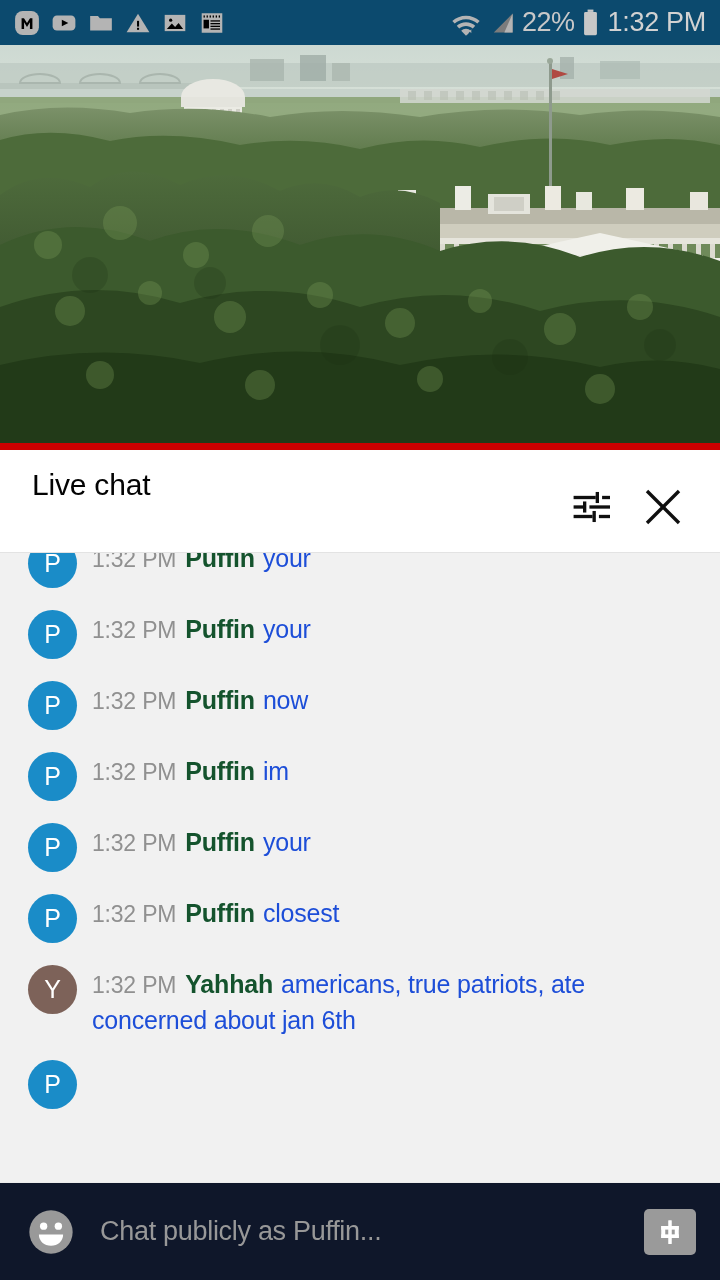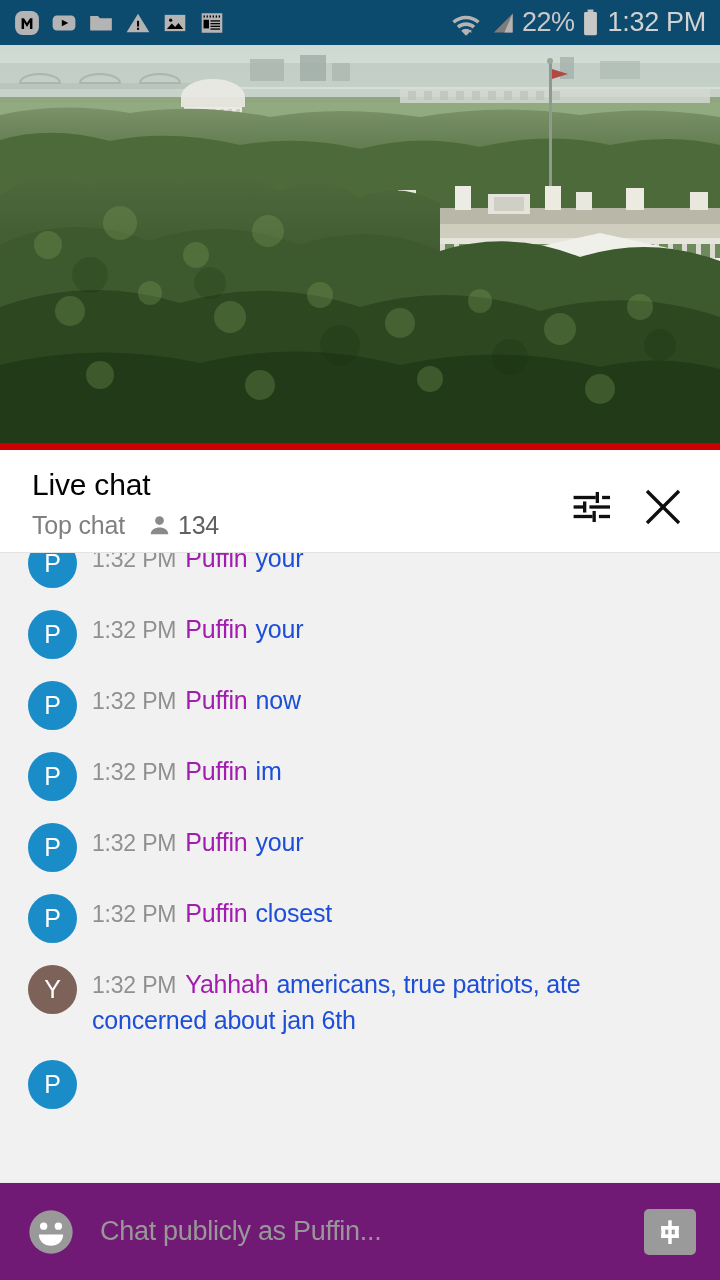--- a/index.html
+++ b/index.html
@@ -99,28 +99,28 @@
     user-select:none;
   }
   .msg-body{
     margin-left:15px;
     font-size:25px; line-height:1.42;
     color:#0f0f0f;
     letter-spacing:-0.2px;
     padding-top:4px;
   }
   .msg-time{ color:#909090; font-size:23px; margin-right:9px; }
-  .msg-author{ color:#a21caf; font-weight:normal; margin-right:8px; }
+  .msg-author{ color:#14532d; font-weight:bold; margin-right:8px; }
   .msg-text{ color:#1d4ed8; }
 
   
   .input-bar{
     position:absolute; top:1182px; left:0;
     width:720px; height:98px;
-    background:#701a75;
+    background:#0f172a;
     display:flex; align-items:center;
     padding:0 24px;
     border-top:1px solid #ececec;
   }
   .emoji-btn{
     width:54px; height:54px;
     flex:0 0 54px;
     display:flex; align-items:center; justify-content:center;
     cursor:pointer;
   }
@@ -412,30 +412,20 @@
     </g>
   </svg>
 </div>
 <div class="progress-bar">
   <div class="progress-fill" style="width:100%"></div>
 </div>
 
 <div class="chat-header">
   <div class="chat-header-text">
     <div class="chat-title">Live chat</div>
-    <div class="chat-sub">
-      <span class="chat-mode">Top chat</span>
-      <span class="viewer-wrap">
-        <svg width="25" height="25" viewBox="0 0 24 24" fill="#8a8a8a">
-          <circle cx="12" cy="7.2" r="4.2"></circle>
-          <path d="M3.6 20.5c0-4.2 3.8-6.6 8.4-6.6s8.4 2.4 8.4 6.6z"></path>
-        </svg>
-        <span class="viewer-count">134</span>
-      </span>
-    </div>
   </div>
   <div class="header-actions">
     <div class="hdr-btn">
       <svg width="42" height="38" viewBox="0 0 26 24" stroke="#0f0f0f" stroke-width="2.1" stroke-linecap="butt" fill="none">
         <line x1="2" y1="6" x2="16" y2="6"></line>
         <line x1="20" y1="6" x2="25" y2="6"></line>
         <line x1="17" y1="2.5" x2="17" y2="9.5"></line>
         <line x1="2" y1="12" x2="8" y2="12"></line>
         <line x1="12" y1="12" x2="25" y2="12"></line>
         <line x1="9" y1="8.5" x2="9" y2="15.5"></line>

